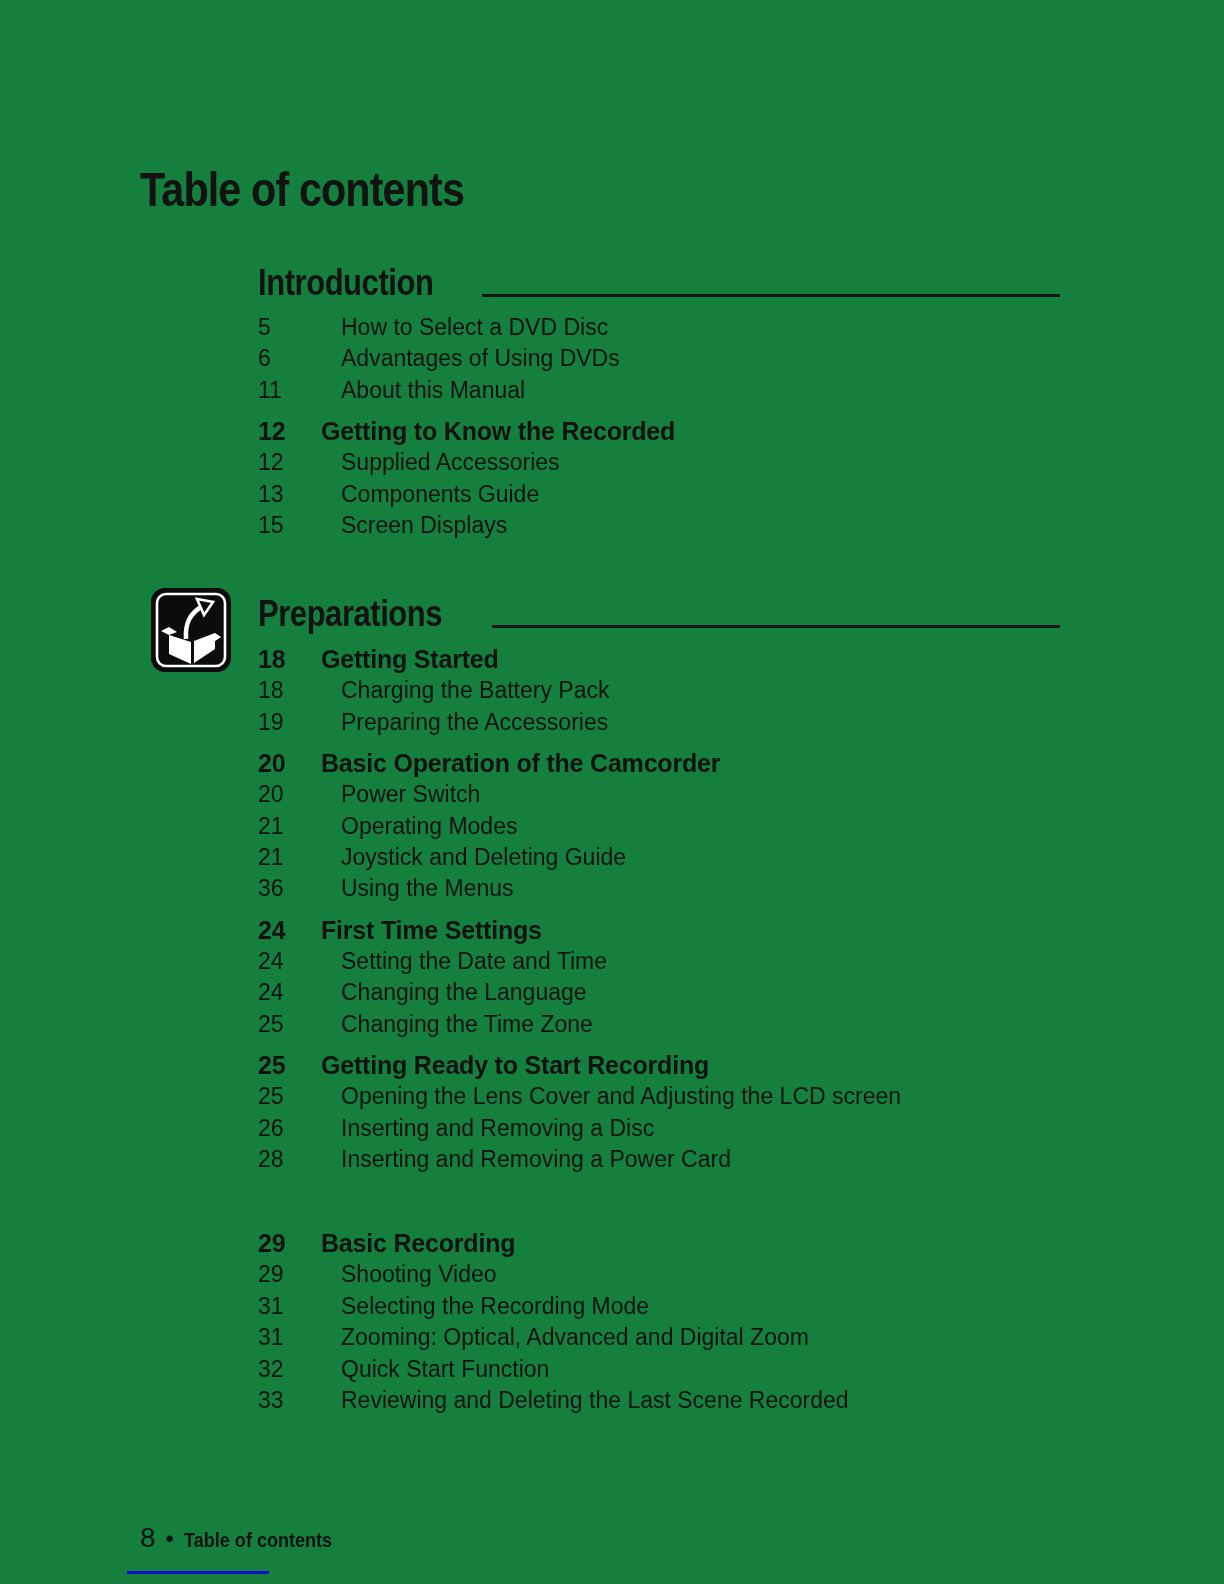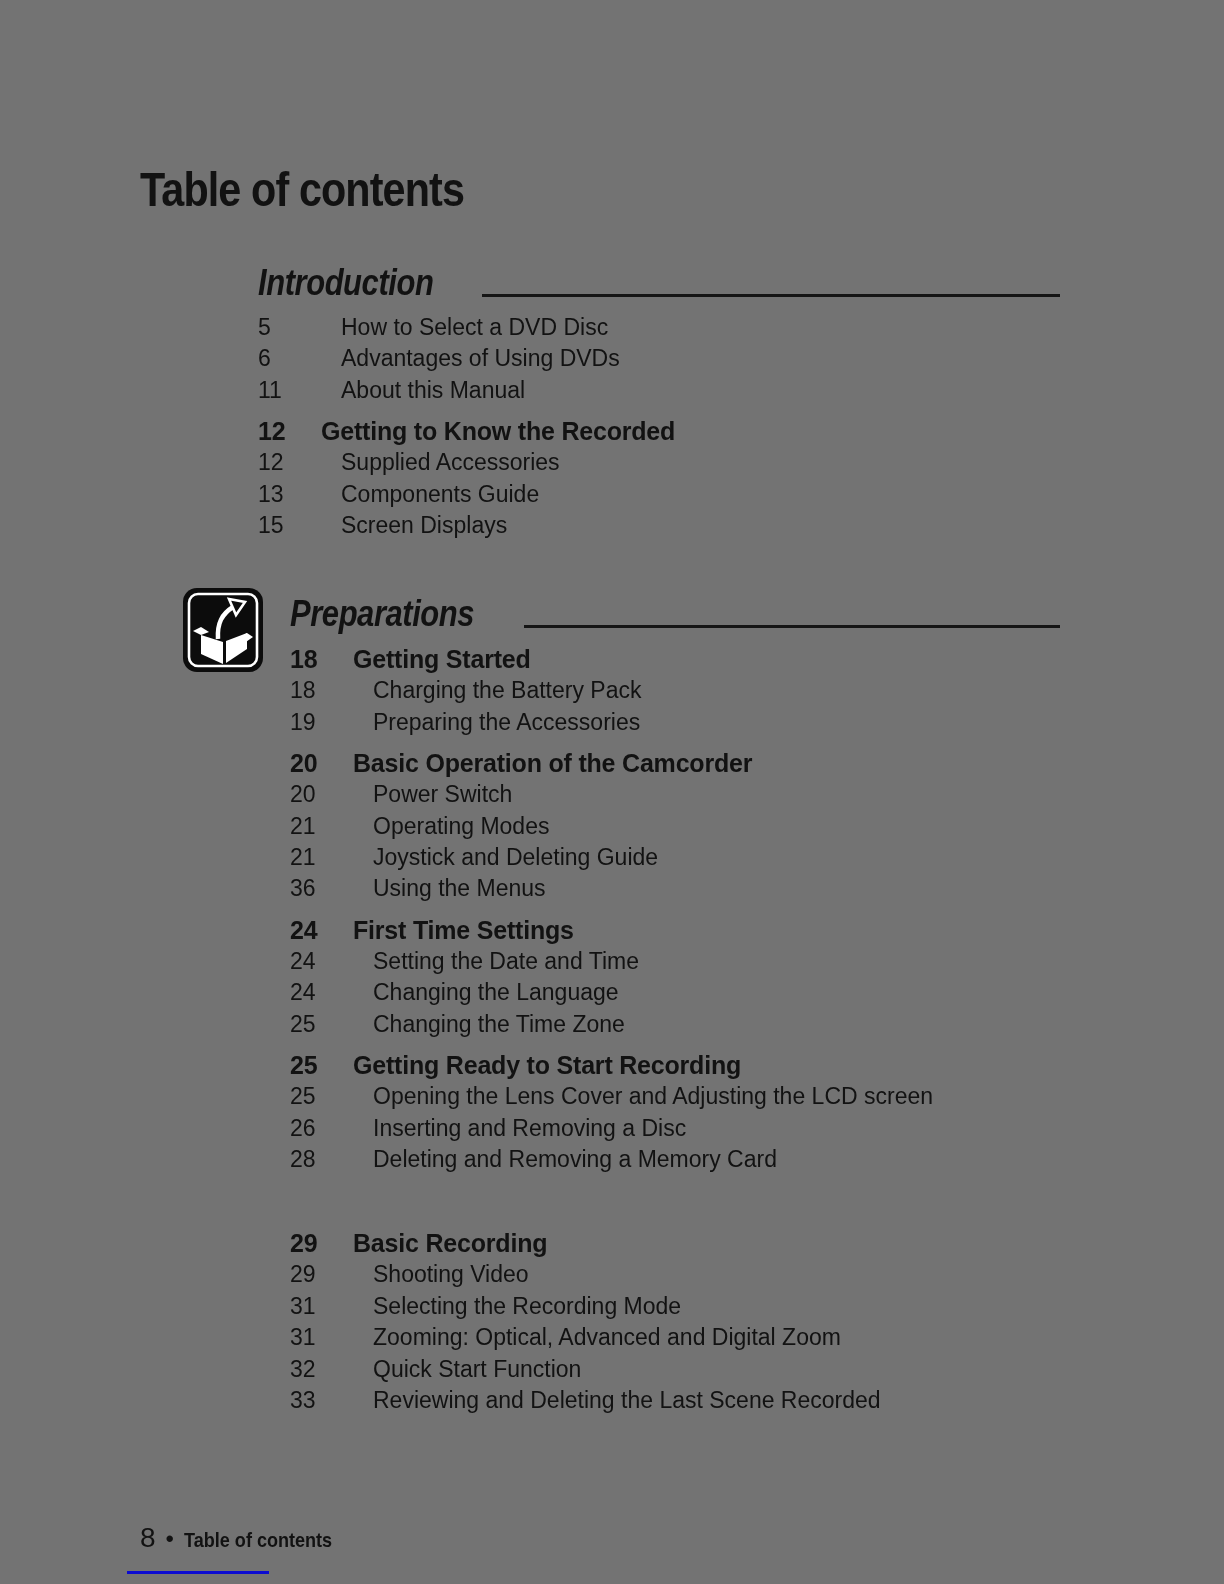--- a/index.html
+++ b/index.html
@@ -1,47 +1,46 @@
 <!DOCTYPE html>
 <html><head>
 <meta charset="utf-8">
 <style>
   html,body { margin:0; padding:0; background:#ffffff; }
   .page {
     position:relative;
     width:1224px; height:1584px;
-    background:#737373;
+    background:#15803d;
     font-family:"Liberation Sans", sans-serif;
     color:#121212;
     overflow:hidden;
   }
   .cond { display:inline-block; transform:scaleX(0.86); transform-origin:0 50%; white-space:nowrap; }
 
   .doc-title {
     position:absolute; left:140px; top:134px;
     font-size:48px; font-weight:bold; letter-spacing:-1px;
     line-height:1;
   }
 
   .toc-content {
     position:absolute; left:258px; top:262px; width:802px;
   }
 
-  .toc-section + .toc-section { margin-top:52px;margin-left:32px; }
+  .toc-section + .toc-section { margin-top:52px; }
 
   .heading-row {
     position:relative;
     display:flex; align-items:flex-end;
     height:42px; margin-bottom:8px;
   }
   .section-heading {
     margin:0; flex:0 0 auto;
     font-size:36px; font-weight:bold; letter-spacing:-0.5px;
     line-height:42px;
-    font-style:italic;
   }
   .heading-rule {
     flex:1 1 auto;
     border-bottom:3px solid #151515;
     margin:0 0 7px 20px;
     height:0;
   }
   .section-icon {
     position:absolute; left:-108px; top:-6px;
     width:82px; height:86px;
@@ -216,21 +215,21 @@
               <div class="row entry">
     <span class="num">25</span>
     <span class="ttl">Opening the Lens Cover and Adjusting the LCD screen</span>
   </div>
               <div class="row entry">
     <span class="num">26</span>
     <span class="ttl">Inserting and Removing a Disc</span>
   </div>
               <div class="row entry">
     <span class="num">28</span>
-    <span class="ttl">Deleting and Removing a Memory Card</span>
+    <span class="ttl">Inserting and Removing a Power Card</span>
   </div>
             </div>
   </div>
         </div>
   </section>
       <section class="toc-section">
     <div class="blocks">
           <div class="block">
     <div class="row chapter">
       <span class="num">29</span>

